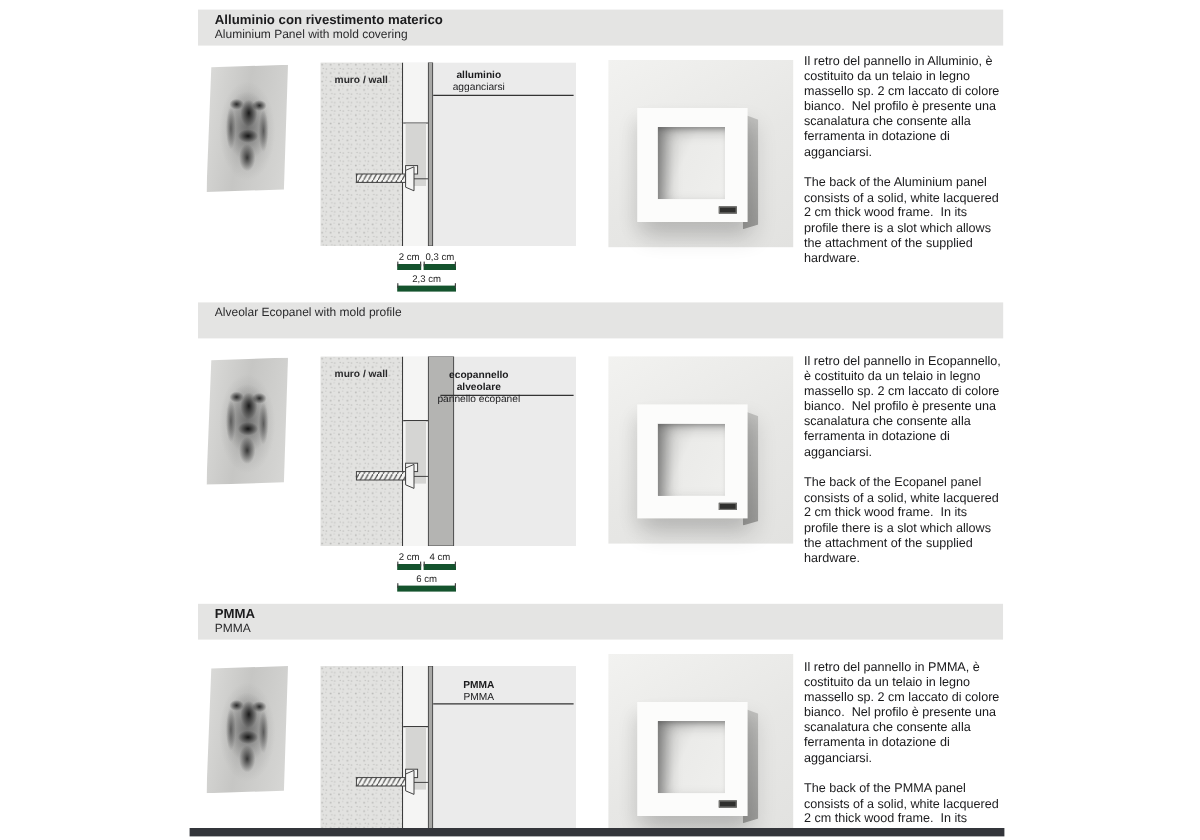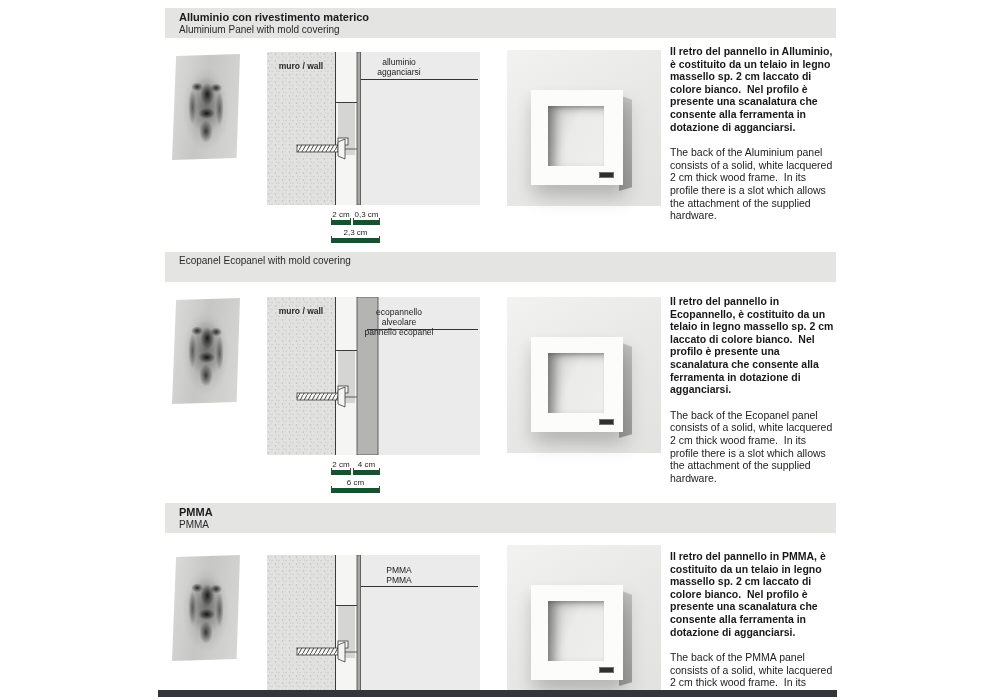--- a/index.html
+++ b/index.html
@@ -39,21 +39,21 @@
   .s2 .diagram{top:45px;height:158px;}
   .s3 .diagram{top:52px;height:146px;}
   .diagram svg{position:absolute;left:0;top:0;}
   .wall-label{position:absolute;top:9px;left:2px;width:64px;text-align:center;
     font-weight:bold;font-size:8.5px;color:#2a2a2c;}
   .mat-label{position:absolute;left:95px;right:5px;text-align:center;font-size:8.5px;
     line-height:10px;color:#1b1b1d;}
   .s1 .mat-label{top:5px;}
   .s2 .mat-label{top:10px;}
   .s3 .mat-label{top:10px;}
-  .mat-it{font-weight:normal;}
+  .mat-it{font-weight:bold;}
 
   .dims{position:absolute;left:64px;font-size:8px;color:#222;}
   .s1 .dims{top:158px;}
   .s2 .dims{top:163px;}
   .dims-row1{display:flex;}
   .dim{display:inline-block;text-align:center;border-bottom:5px solid #14532d;
     padding-bottom:1px;position:relative;white-space:nowrap;}
   .dim::before,.dim::after{content:"";position:absolute;bottom:-2px;width:1px;height:4px;background:#444;}
   .dim::before{left:0;}
   .dim::after{right:0;}
@@ -76,21 +76,21 @@
     background:linear-gradient(115deg,#cbcbc9,#ebebe9 42%,#efefed);
     box-shadow:inset 10px 4px 12px -4px rgba(40,40,40,0.55), inset 0 3px 4px -2px rgba(60,60,60,0.35);}
   .plaque{position:absolute;right:9px;bottom:7px;width:15px;height:6px;background:#2f2f2d;
     border:1px solid #72726f;box-sizing:border-box;}
 
   
   .desc{position:absolute;left:505px;width:167px;font-size:10.5px;line-height:12.6px;color:#18181a;}
   .s1 .desc{top:37px;}
   .s2 .desc{top:43px;}
   .s3 .desc{top:47px;}
-  .desc .it{font-weight:bold;margin:0 0 13px 0;white-space:pre-wrap;}
+  .desc .it{font-weight:normal;margin:0 0 13px 0;white-space:pre-wrap;}
   .desc .en{margin:0;white-space:pre-wrap;color:#1c1c1e;}
 
   .page-edge{position:absolute;left:158px;top:690px;width:679px;height:7px;background:#33353a;}
   .defs-holder{position:absolute;width:0;height:0;overflow:hidden;}
 </style>
 </head>
 <body>
 
 <div class="defs-holder">
   <svg width="0" height="0" aria-hidden="true">
@@ -160,21 +160,21 @@
     </div>
 
     <div class="desc">
       <p class="it">Il retro del pannello in Alluminio, è costituito da un telaio in legno massello sp. 2 cm laccato di colore bianco.  Nel profilo è presente una scanalatura che consente alla ferramenta in dotazione di agganciarsi.</p>
       <p class="en">The back of the Aluminium panel consists of a solid, white lacquered 2 cm thick wood frame.  In its profile there is a slot which allows the attachment of the supplied hardware.</p>
     </div>
   </section>
 
   <section class="sec s2">
     <header class="section-header">
-      <div class="h-en">Ecopanel Ecopanel with mold covering</div>
+      <div class="h-en">Alveolar Ecopanel with mold profile</div>
     </header>
 
     <div class="artwork"></div>
 
     <div class="diagram">
       <svg width="213" height="158" viewBox="0 0 213 158">
         <rect width="213" height="158" fill="#ebebeb"></rect>
         <rect width="68" height="158" fill="url(#stipple)"></rect>
         <line x1="68.5" y1="0" x2="68.5" y2="158" stroke="#3c3c3c" stroke-width="1"></line>
         <rect x="69" width="21" height="158" fill="#f5f5f4"></rect>

